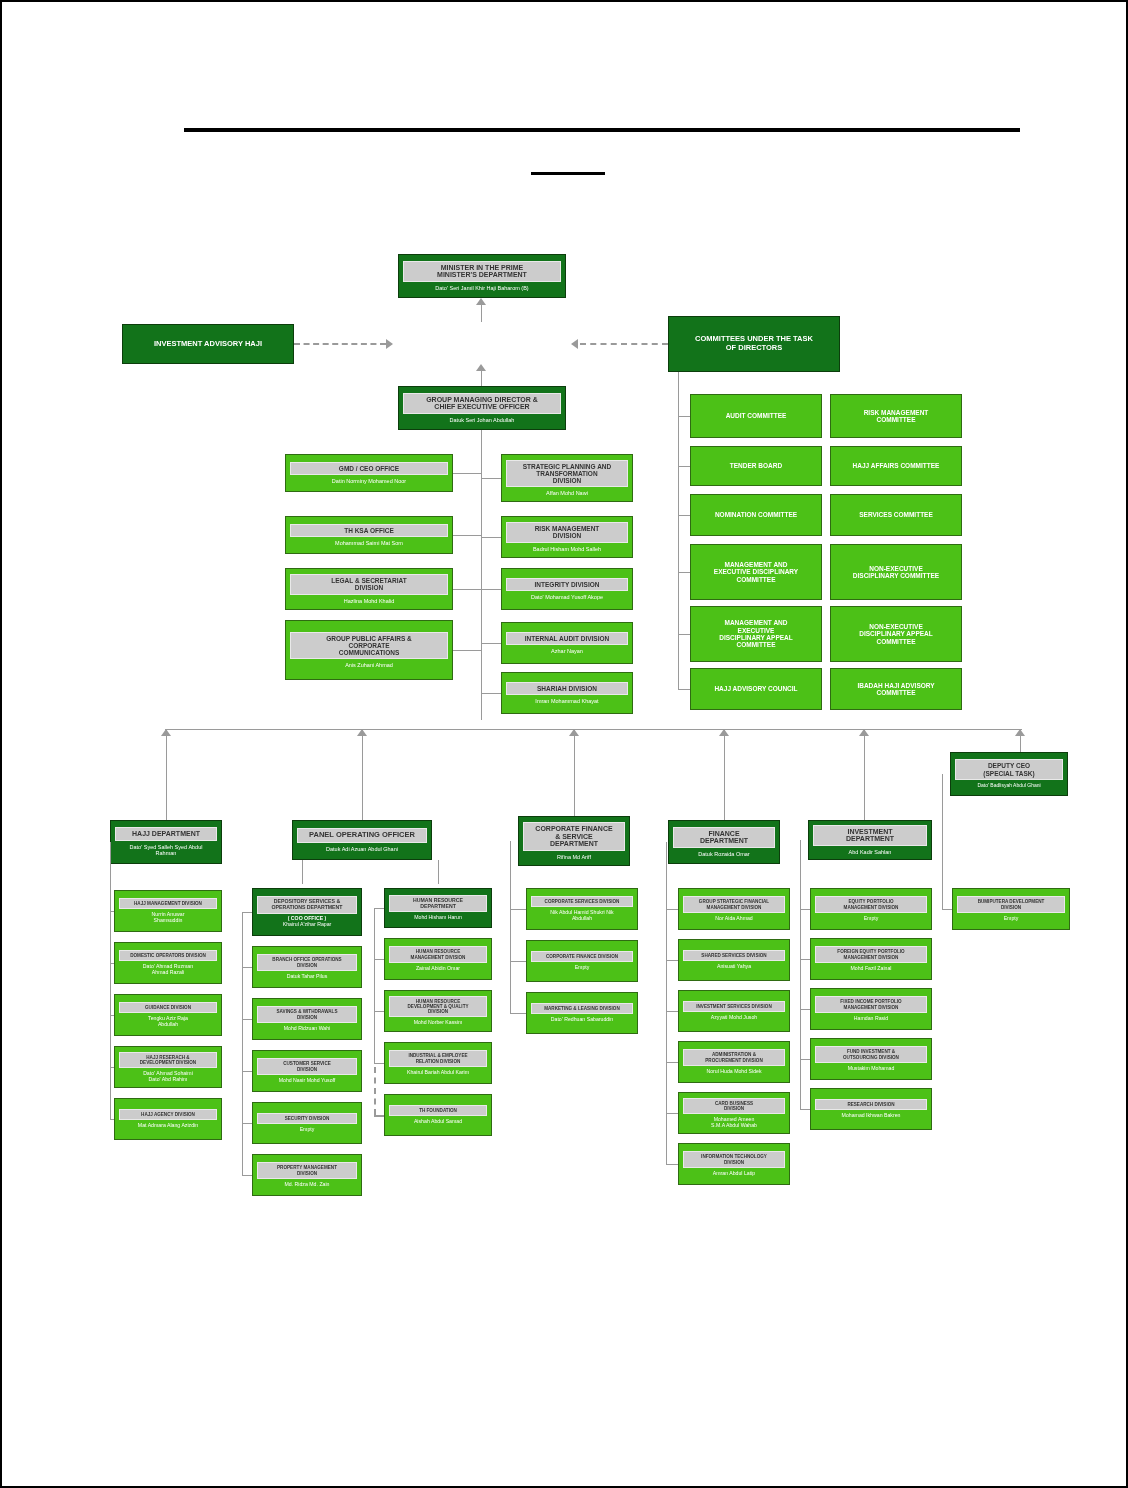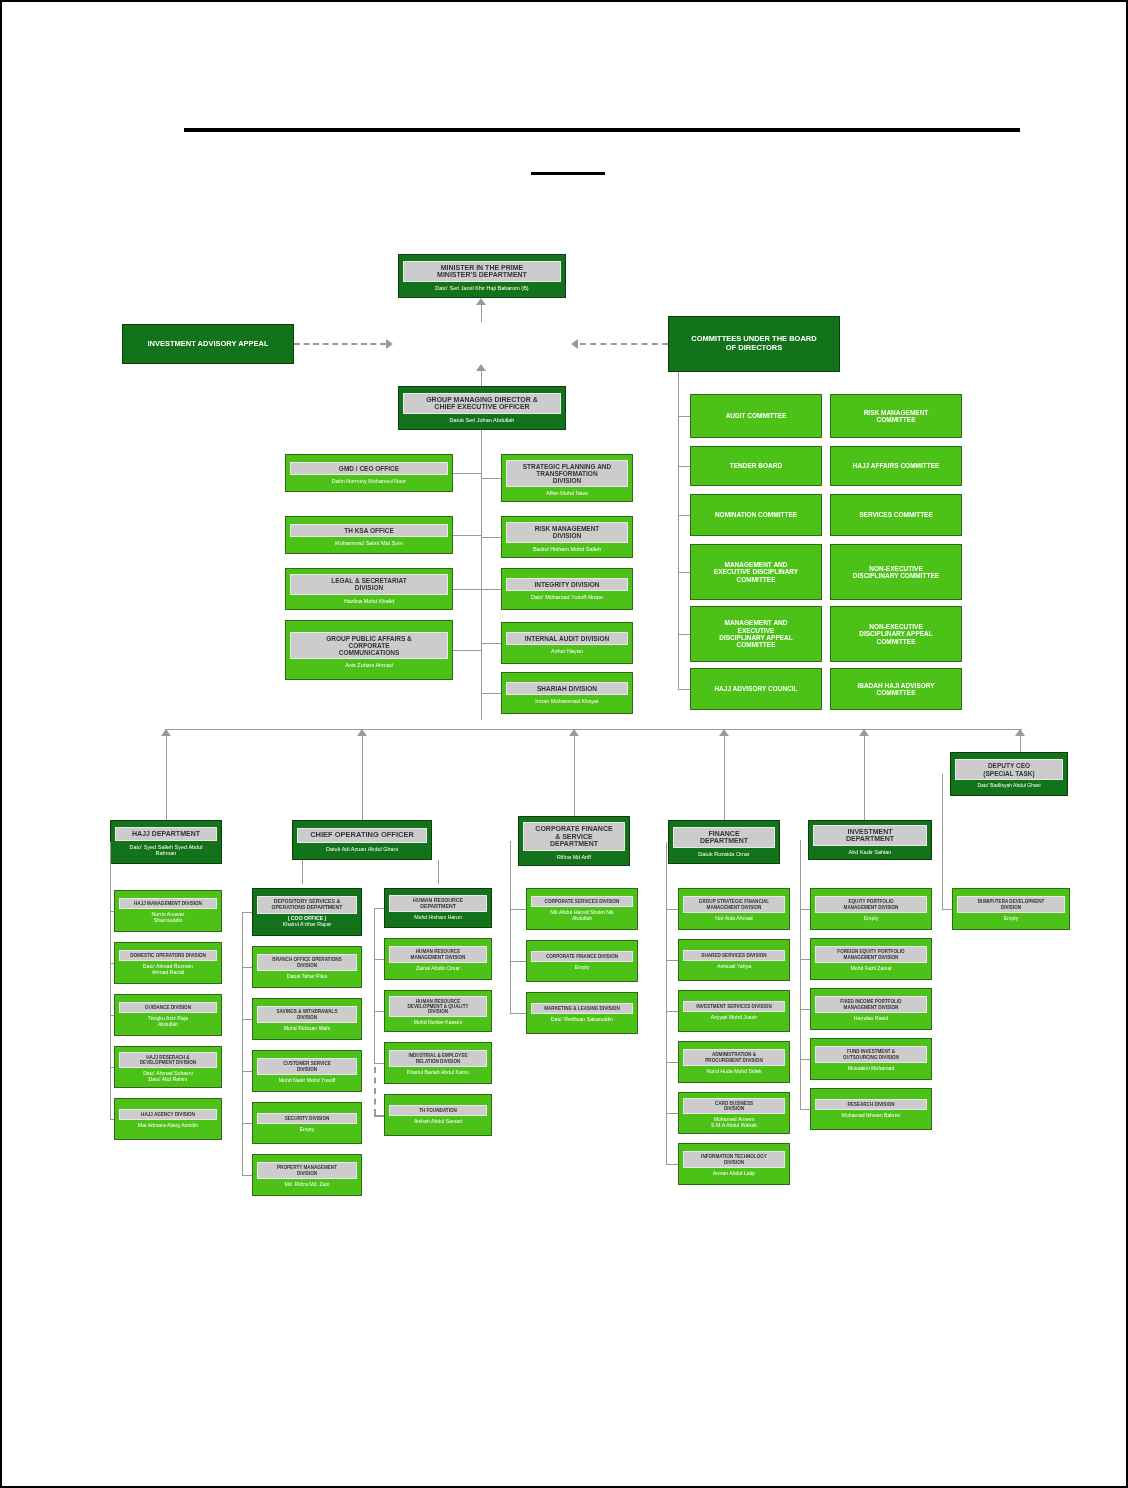--- a/index.html
+++ b/index.html
@@ -105,26 +105,26 @@
   <div class="rule-main"></div>
   <div class="rule-sub"></div>
 
   <div class="box lvl-dark" style="left:396px;top:252px;width:168px;height:44px;">
     <div class="title" style="font-size:7px;">MINISTER IN THE PRIME
 MINISTER'S DEPARTMENT</div>
     <div class="name" style="font-size:5.5px;">Dato' Seri Jamil Khir Haji Baharom (B)</div>
   </div>
 
   <div class="box lvl-dark solid" style="left:120px;top:322px;width:172px;height:40px;">
-    <div class="label" style="font-size:7.5px;">INVESTMENT ADVISORY APPEAL</div>
+    <div class="label" style="font-size:7.5px;">INVESTMENT ADVISORY HAJI</div>
   </div>
 
 
   <div class="box lvl-dark solid" style="left:666px;top:314px;width:172px;height:56px;">
-    <div class="label" style="font-size:7.5px;">COMMITTEES UNDER THE BOARD
+    <div class="label" style="font-size:7.5px;">COMMITTEES UNDER THE TASK
 OF DIRECTORS</div>
   </div>
 
   <div class="box lvl-dark" style="left:396px;top:384px;width:168px;height:44px;">
     <div class="title" style="font-size:7px;">GROUP MANAGING DIRECTOR &amp;
 CHIEF EXECUTIVE OFFICER</div>
     <div class="name" style="font-size:5.5px;">Datuk Seri Johan Abdullah</div>
   </div>
 
   <div class="ln v" style="left:479px;top:366px;height:18px;"></div>
@@ -293,21 +293,21 @@
 Dato' Abd Rahim</div>
       </div>
       <div class="ln h" style="left: 108px; top: 1065px; width: 4px;"></div>
       <div class="box lvl-bright" style="left: 112px; top: 1096px; width: 108px; height: 42px;">
         <div class="title" style="font-size: 4.6px;">HAJJ AGENCY DIVISION</div>
         <div class="name" style="font-size: 5.2px;">Mat Admara Alang Azizdin</div>
       </div>
       <div class="ln h" style="left: 108px; top: 1117px; width: 4px;"></div>
       <div class="ln v" style="left: 108px; top: 840px; height: 277px;"></div>
       <div class="box lvl-dark" style="left: 290px; top: 818px; width: 140px; height: 40px;">
-        <div class="title" style="font-size: 7.5px;">CHIEF OPERATING OFFICER</div>
+        <div class="title" style="font-size: 7.5px;">PANEL OPERATING OFFICER</div>
         <div class="name" style="font-size: 5.5px;">Datuk Adi Azuan Abdul Ghani</div>
       </div>
       <div class="ln v" style="left: 360px; top: 727px; height: 91px;"></div>
       <div class="arrow-up" style="left: 355px; top: 727px;"></div>
       <div class="ln v" style="left: 300px; top: 858px; height: 24px;"></div>
       <div class="ln v" style="left: 436px; top: 858px; height: 24px;"></div>
       <div class="box lvl-dark" style="left: 250px; top: 886px; width: 110px; height: 48px;">
         <div class="title" style="font-size: 5.2px;">DEPOSITORY SERVICES &amp;
 OPERATIONS DEPARTMENT</div>
         <div class="name" style="font-size: 5.2px; font-weight: bold; padding: 0px 3px;">( COO OFFICE )</div>

